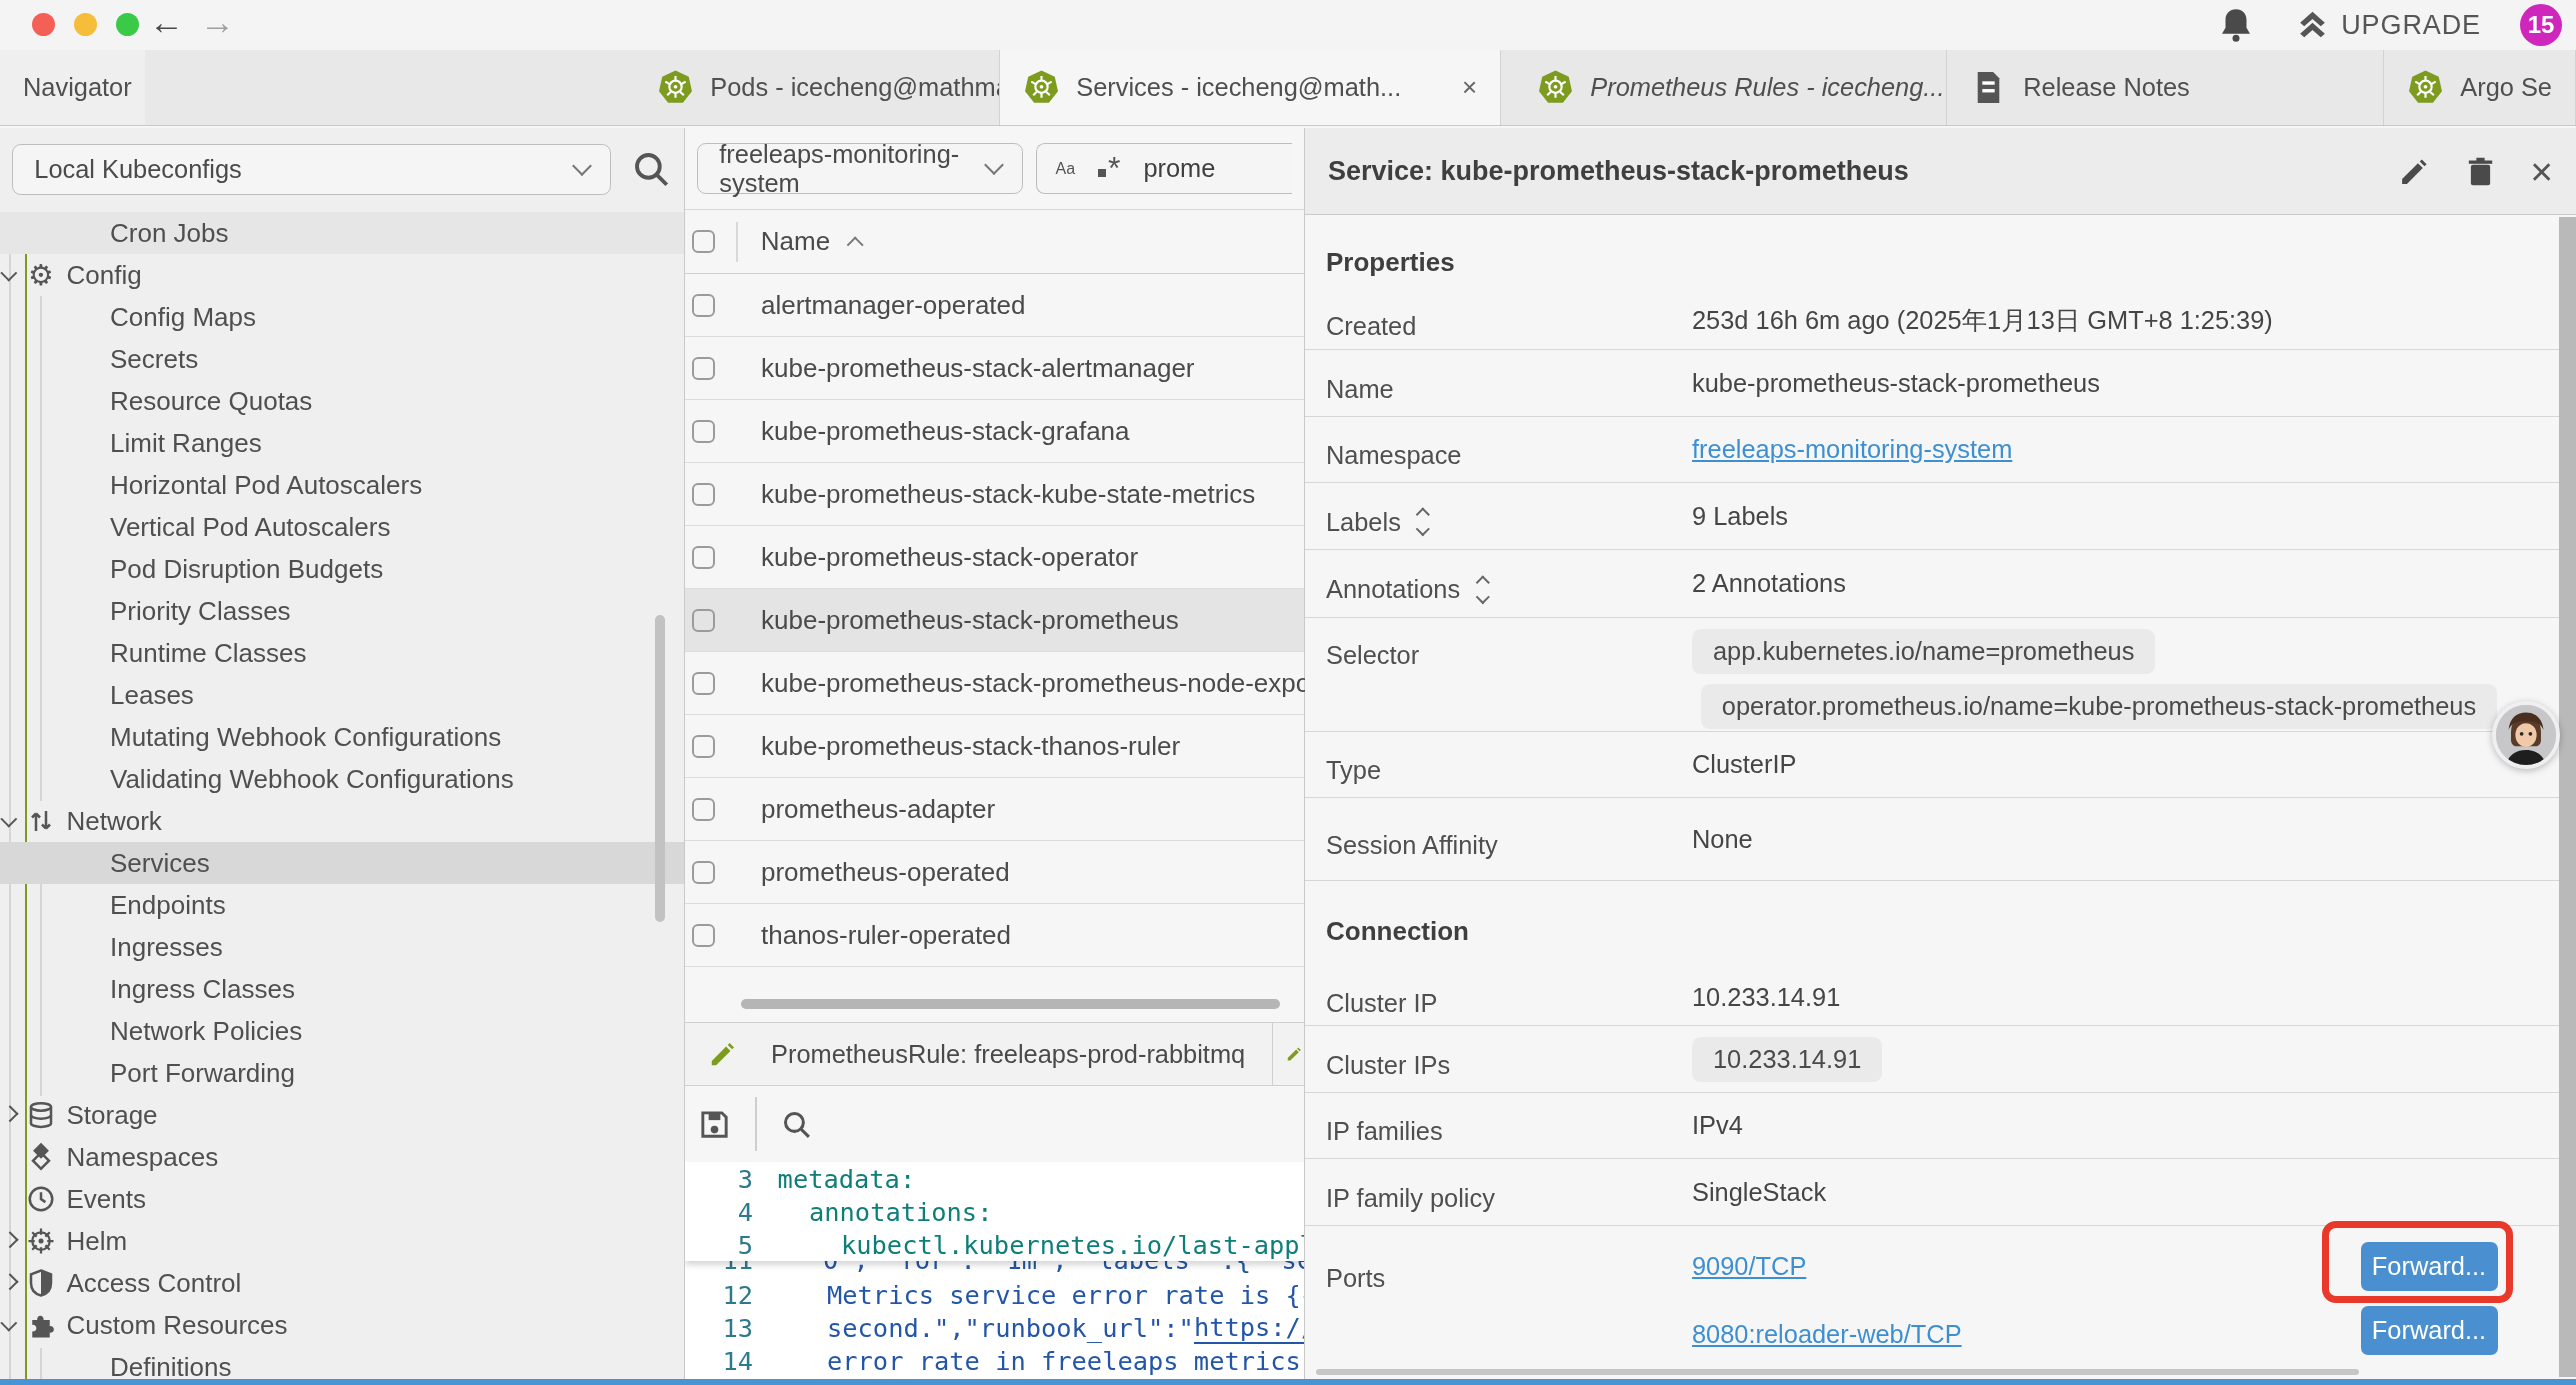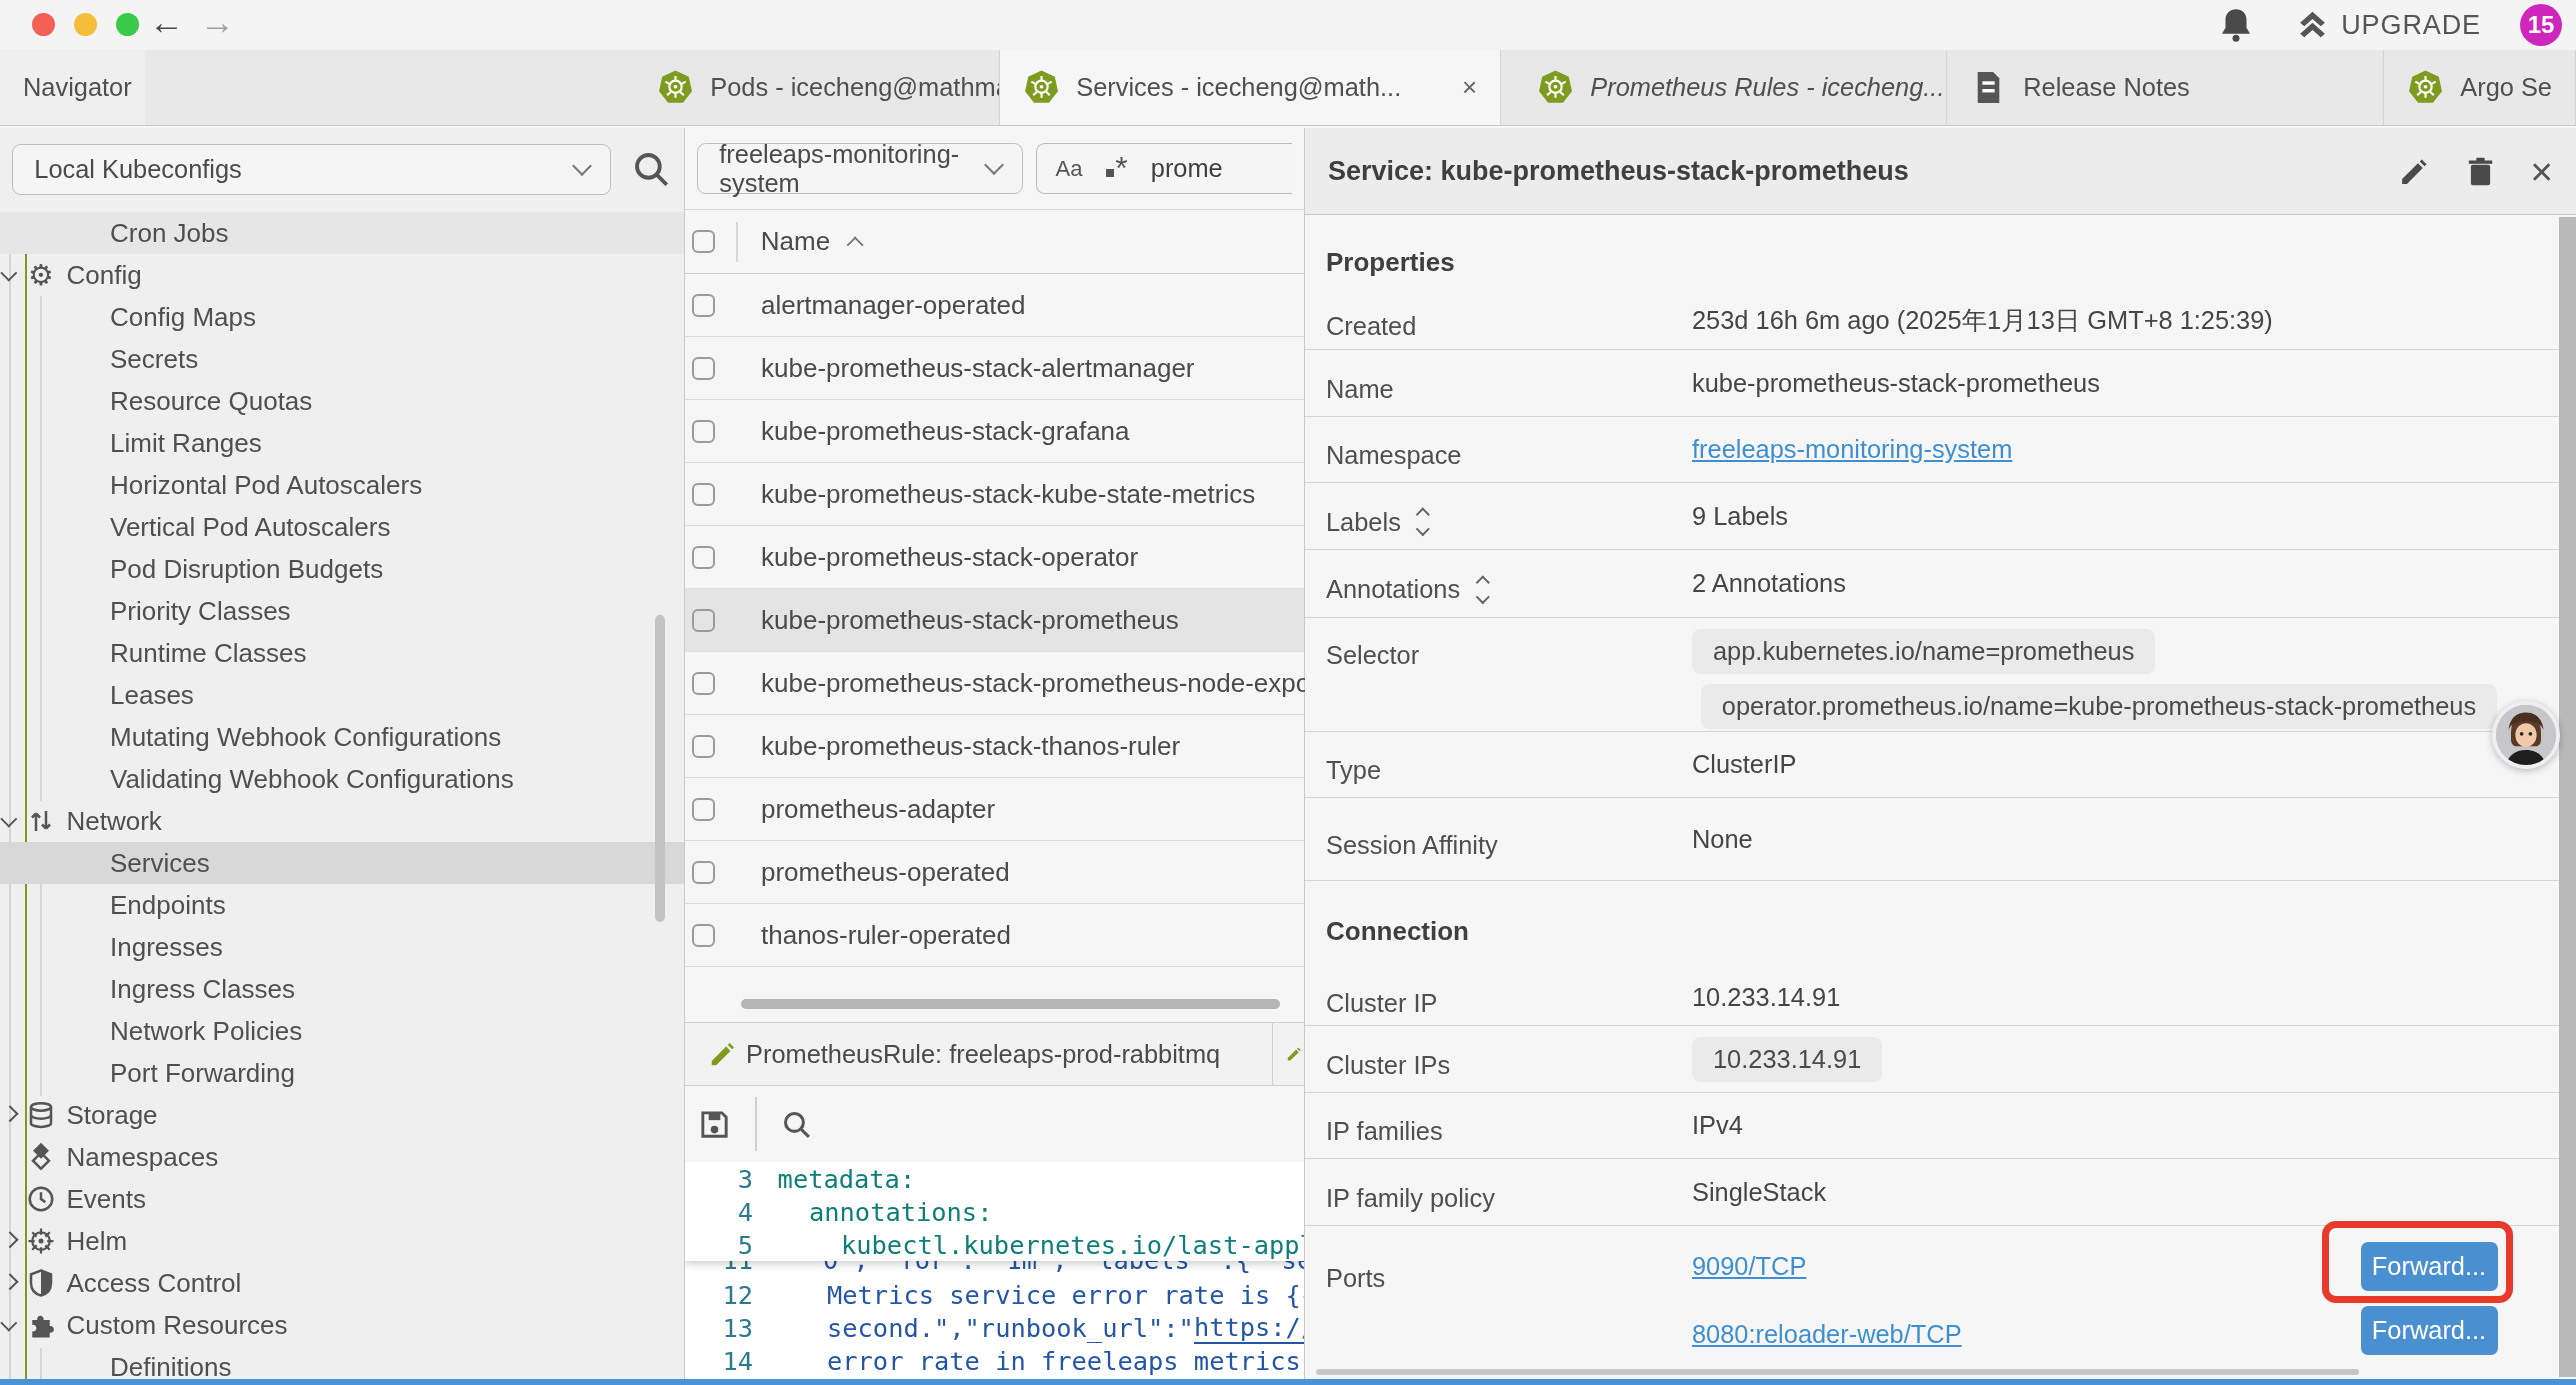--- a/index.html
+++ b/index.html
@@ -63,37 +63,37 @@
   .tchev.chev-right::before{content:"";position:absolute;left:3.5px;top:2.6px;width:9.6px;height:9.6px;border-right:2.6px solid #555;border-bottom:2.6px solid #555;transform:rotate(-45deg);}
   .tchev.none{visibility:hidden;}
   .ticon{width:30px;height:30px;margin-right:10.5px;flex:0 0 auto;}
   .lp-scroll{position:absolute;right:19px;top:487px;width:10.5px;height:307px;border-radius:5.3px;background:#c2c2c2;}
 
   
   .mid{width:620px;background:var(--panel);border-right:1.8px solid var(--border);position:relative;flex:0 0 auto;display:flex;flex-direction:column;}
   .mp-controls{height:82px;display:flex;align-items:center;padding:0 12.3px;gap:12.3px;border-bottom:1.8px solid #d8d8d8;}
   .mp-controls .selectbox{flex:0 0 326px;}
   .searchbox{height:51px;border:1.8px solid #bdbdbd;border-radius:8.8px 0 0 8.8px;border-right:none;background:#f5f5f5;display:flex;align-items:center;padding:0 19px;gap:23px;flex:1;font-size:25.4px;}
-  .tgl{color:#555;font-size:22px;}
+  .tgl{color:#555;font-size:16px;}
   .regex{display:flex;align-items:flex-start;color:#555;}
   .regex .sq{width:8px;height:8px;background:#555;margin-top:19px;margin-right:1.8px;}
   .regex .ast{font-size:32px;}
   .query{color:#3f3f3f;}
   .mp-header{height:64px;display:flex;align-items:center;border-bottom:1.8px solid #cfcfcf;position:relative;}
   .cb{width:23px;height:23px;border:2.2px solid #9b9b9b;border-radius:6.1px;margin-left:7px;flex:0 0 auto;background:transparent;}
   .hdr-div{width:1.8px;height:40px;background:#d8d8d8;margin-left:21px;}
   .mp-header .hname{font-size:26px;color:#4a4a4a;margin-left:23px;}
   .sortup{width:12.3px;height:12.3px;border-left:2.6px solid #777;border-top:2.6px solid #777;transform:rotate(45deg);margin-left:19px;margin-top:7px;}
   .mrow{height:63px;display:flex;align-items:center;border-bottom:1.8px solid var(--rowline);font-size:26px;color:#4a4a4a;white-space:nowrap;}
   .mrow.msel{background:var(--rowsel);}
   .mname{margin-left:46px;}
   .mp-gap{height:55px;position:relative;}
   .mp-hscroll{position:absolute;left:56px;top:32px;width:539px;height:9.6px;border-radius:5.3px;background:#b5b5b5;}
   .ed-tabs{height:64px;background:var(--strip);border-top:1.8px solid #cfcfcf;border-bottom:1.8px solid #cfcfcf;display:flex;}
-  .ed-tab{width:588px;background:#f2f2f2;border-right:1.8px solid #cfcfcf;display:flex;align-items:center;gap:8px;padding:0 23px;font-size:25.4px;color:#4a4a4a;white-space:nowrap;overflow:hidden;}
+  .ed-tab{width:588px;background:#f2f2f2;border-right:1.8px solid #cfcfcf;display:flex;align-items:center;gap:33px;padding:0 23px;font-size:25.4px;color:#4a4a4a;white-space:nowrap;overflow:hidden;}
   .ed-tab2{flex:1;background:#f2f2f2;display:flex;align-items:center;padding-left:12.3px;overflow:hidden;}
   .ed-toolbar{height:76px;display:flex;align-items:center;gap:23px;padding-left:12.3px;}
   .vdiv{width:1.8px;height:54px;background:#cfcfcf;}
   .editor{flex:1;background:#fff;position:relative;font-family:"DejaVu Sans Mono",monospace;font-size:25.4px;overflow:hidden;}
   .eline{height:33px;display:flex;align-items:center;white-space:pre;}
   .lnum{width:68px;text-align:right;color:var(--lnum);flex:0 0 auto;}
   .sticky{box-shadow:0 3.5px 7px rgba(0,0,0,.18);position:relative;z-index:2;background:#fff;}
   .k{color:var(--teal);} .v{color:var(--codeblue);}
   .clip11{height:17.5px;overflow:hidden;position:relative;z-index:1;}
   .clip11 .eline{margin-top:-17.5px;}

